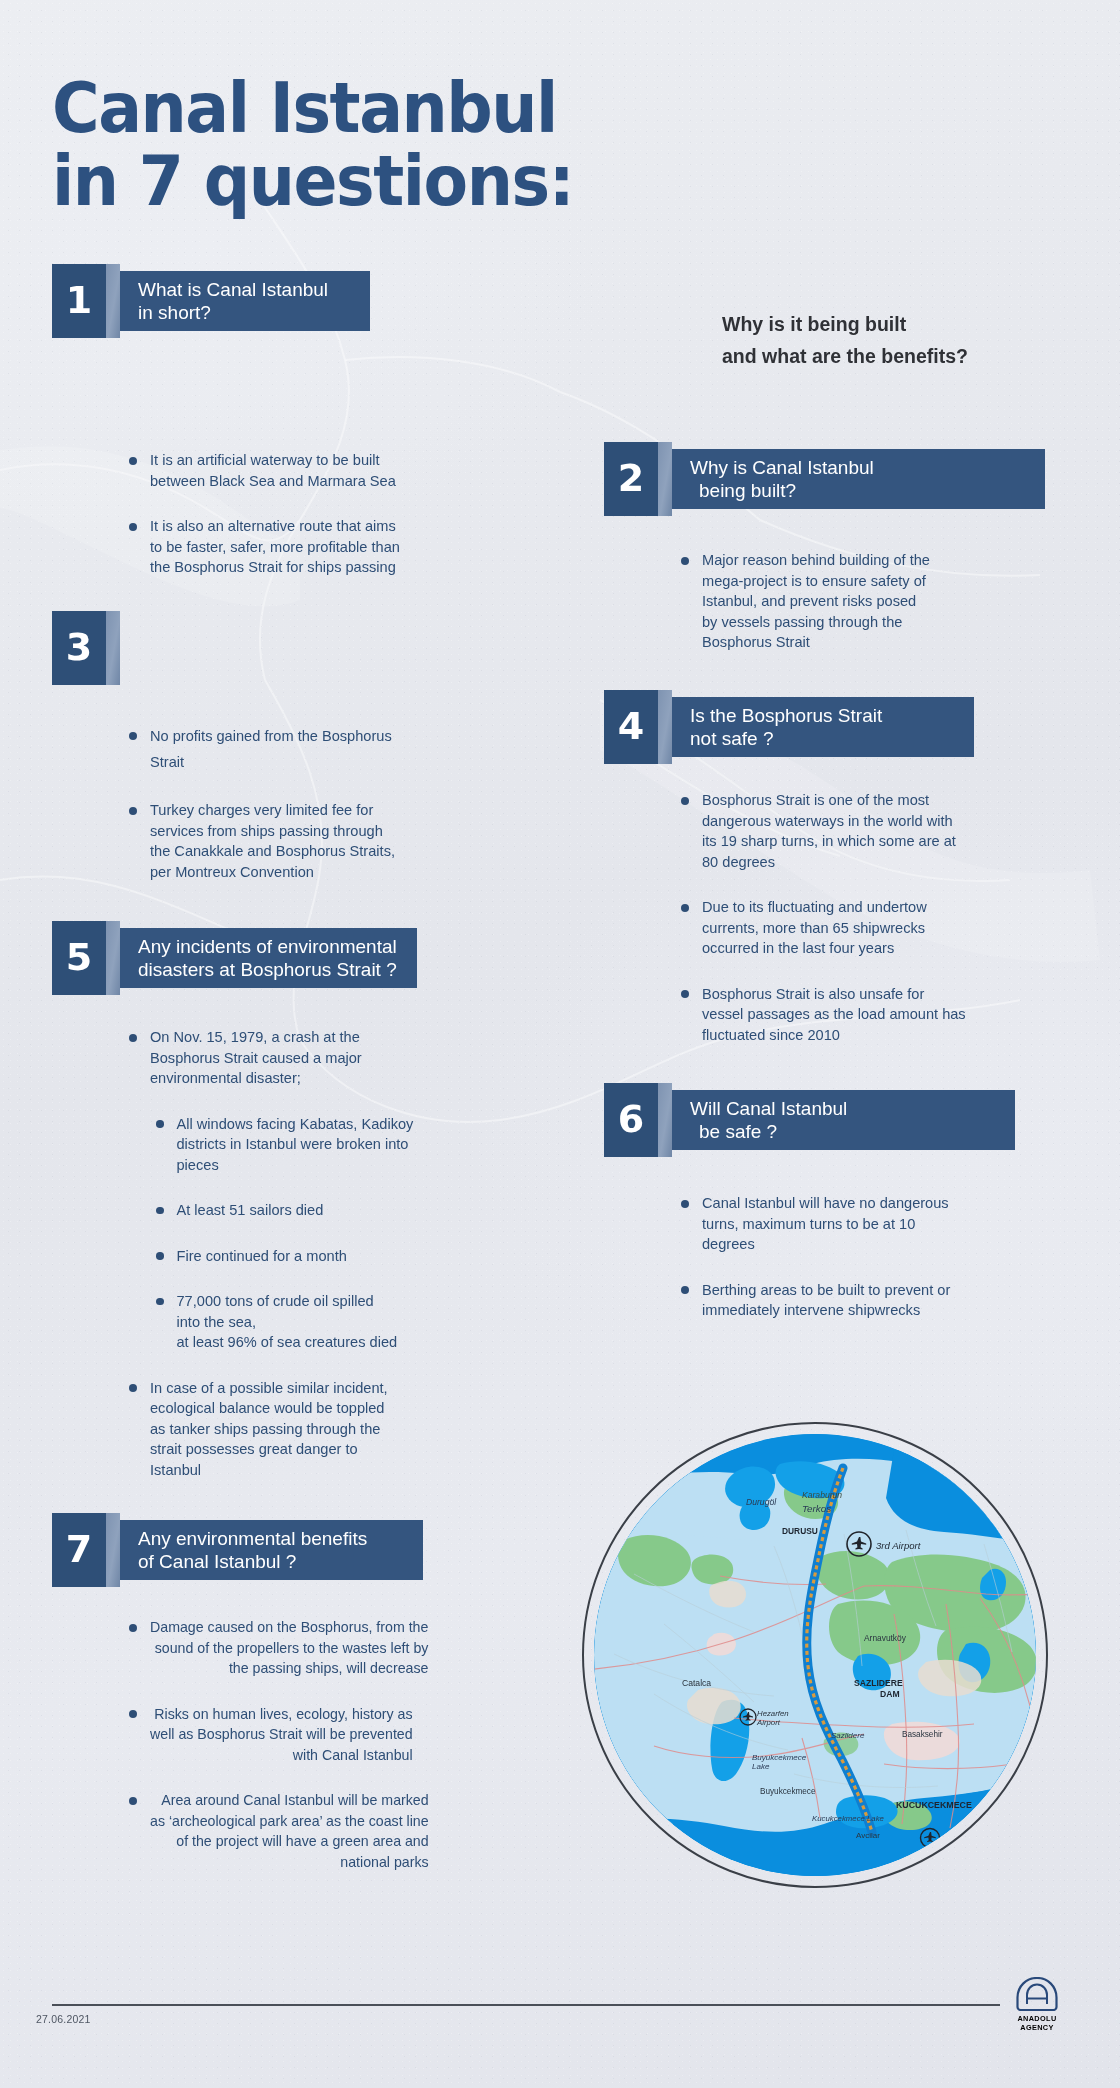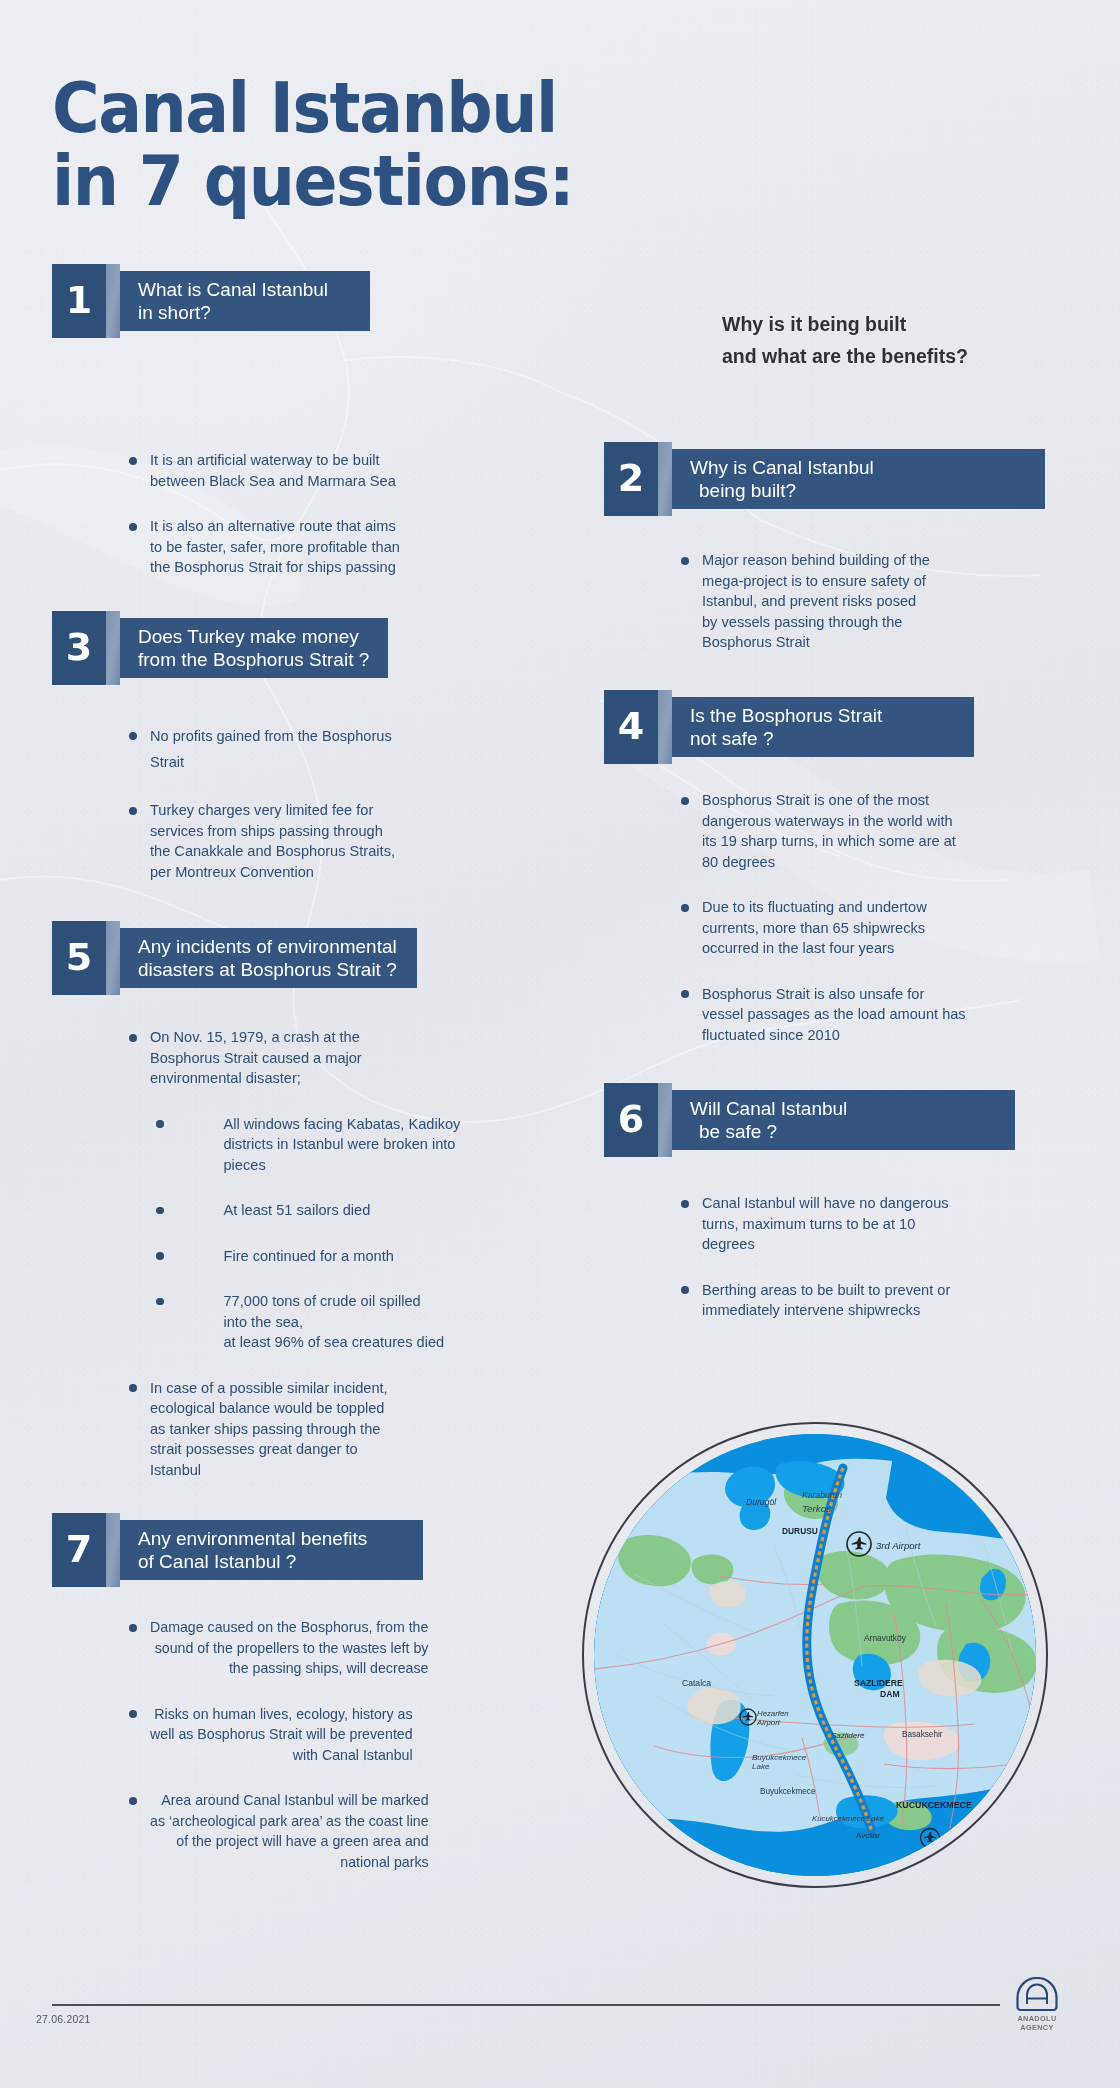--- a/index.html
+++ b/index.html
@@ -133,21 +133,21 @@
     font-weight: 400;
   }
   .bitem .dot {
     flex: 0 0 auto;
     width: 8px; height: 8px;
     border-radius: 50%;
     background: #2e4e76;
     margin-top: 6.5px;
     margin-right: 13px;
   }
-  .bitem.sub { margin-left: 27px; gap: 47px; }
+  .bitem.sub { margin-left: 27px; }
   .bitem.sub .dot { width: 7.5px; height: 7.5px; }
   .bitem.wide { font-size: 14.2px; }
   .bitem .txt { white-space: pre-line; }
   .bitem.loose { margin-bottom: 25px; }
 
   
   .mapwrap {
     position: absolute;
     left: 582px;
     top: 1422px;
@@ -188,21 +188,21 @@
     font-size: 10.5px;
     color: #4e5663;
     letter-spacing: .2px;
   }
   .flogo {
     position: absolute;
     right: 52px;
     top: 1977px;
     width: 62px;
     text-align: center;
-    color: #737373;
+    color: #000000;
   }
   .flogo svg { display: block; margin: 0 auto; }
   .flogo .fname {
     font-size: 7.2px;
     font-weight: 700;
     letter-spacing: .35px;
     margin-top: 3px;
     transform: scaleX(1.02);
   }
 </style>
@@ -284,26 +284,20 @@
 mega-project is to ensure safety of
 Istanbul, and prevent risks posed
 by vessels passing through the
 Bosphorus Strait</div>
     </div>
   </div>
 
   <div class="qhead" style="left:52px; top:618px; width:336px;">
     <div class="qnum">3</div>
     <div class="qfold"></div>
-    <div class="qbar">
-      <div>
-        <span>Does Turkey make money</span>
-        <span>from the Bosphorus Strait ?</span>
-      </div>
-    </div>
   </div>
   <div class="blist" style="left:129px; top:723px; width:340px;">
     <div class="bitem loose" style="line-height:26px;">
       <div class="dot" style="margin-top:9px;"></div>
       <div class="txt">No profits gained from the Bosphorus
 Strait</div>
     </div>
     <div class="bitem">
       <div class="dot"></div>
       <div class="txt">Turkey charges very limited fee for

